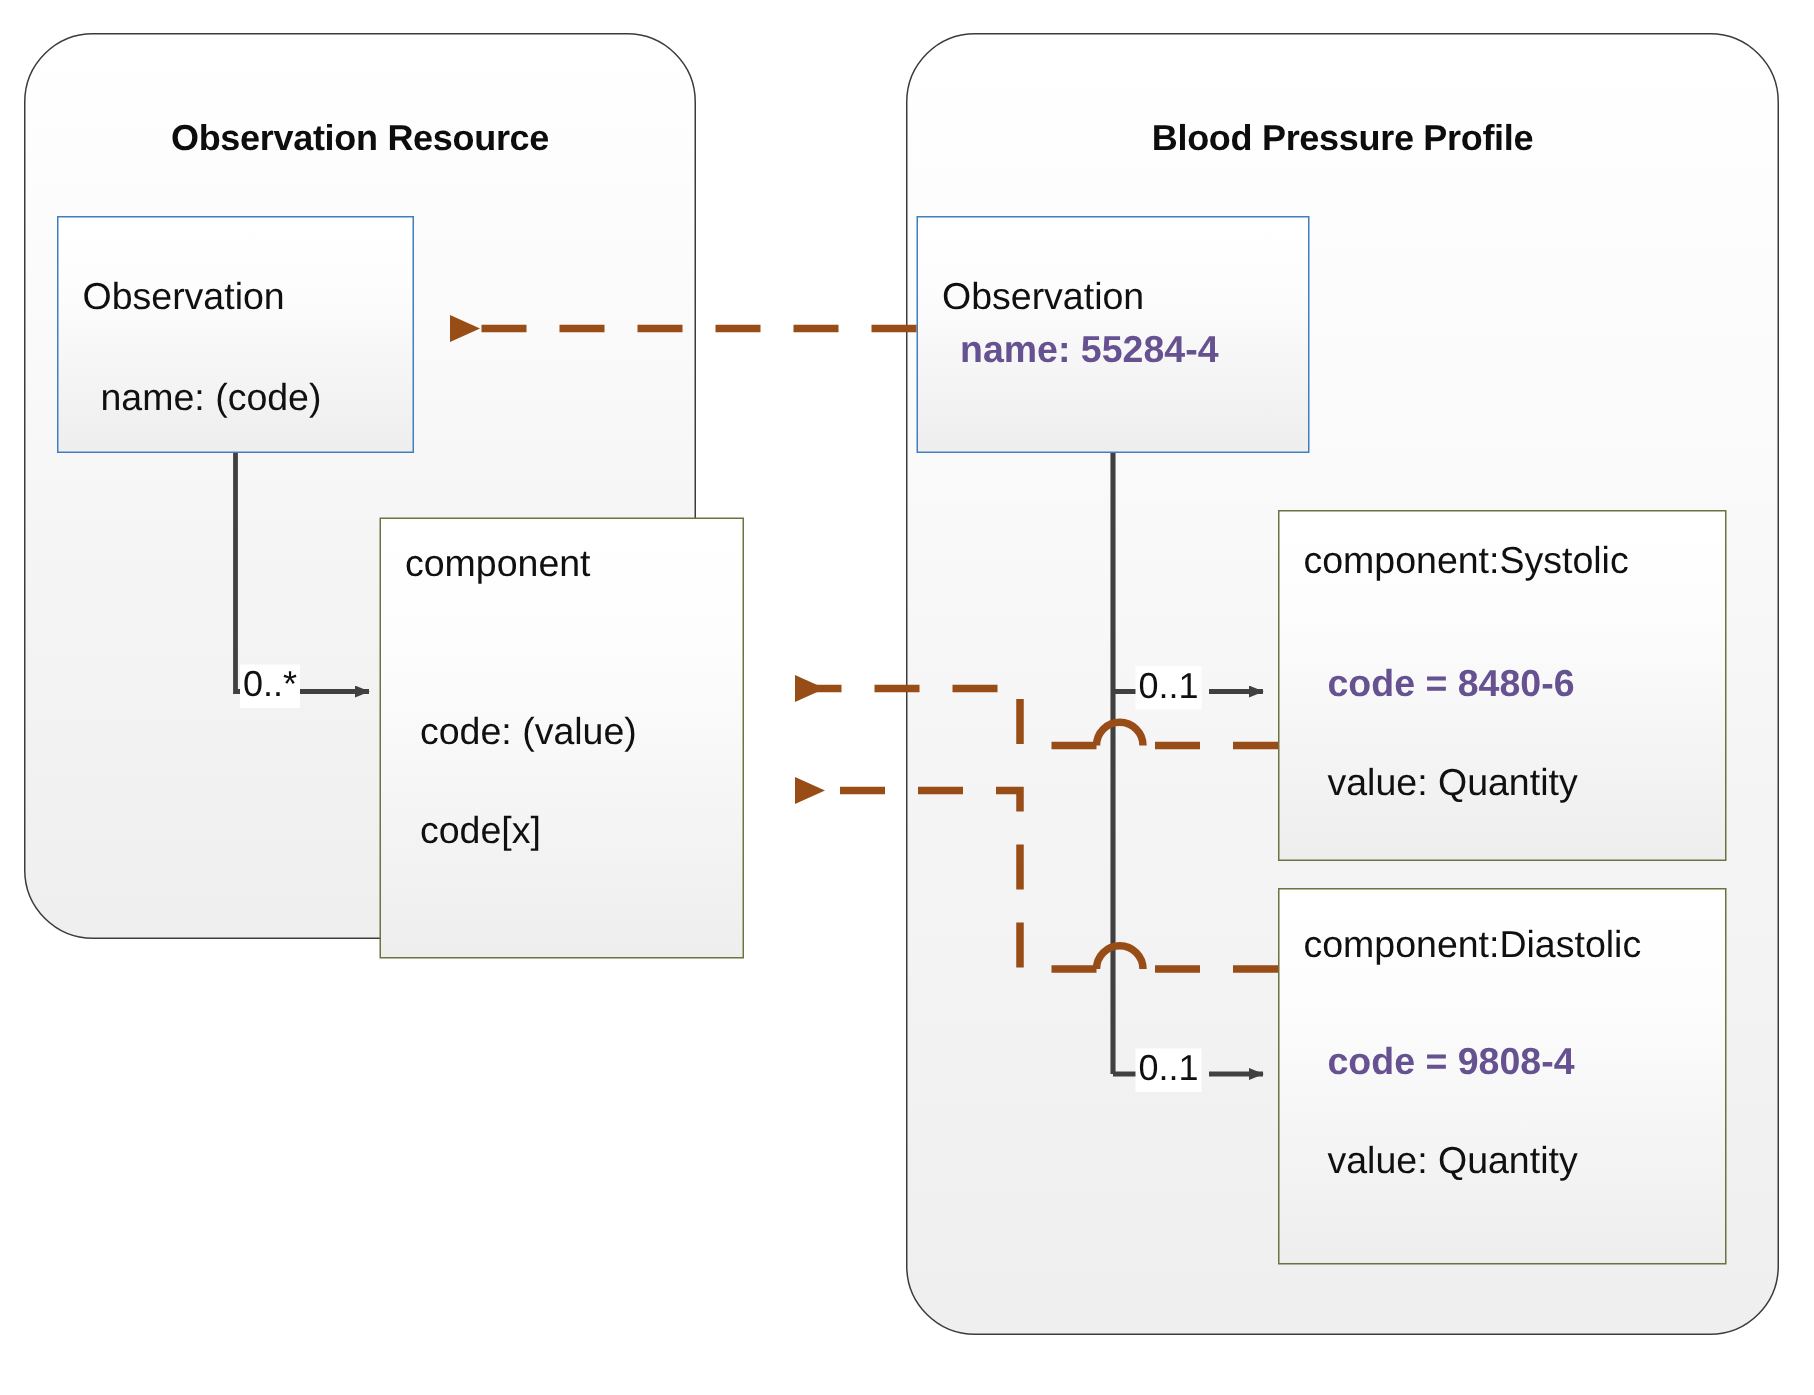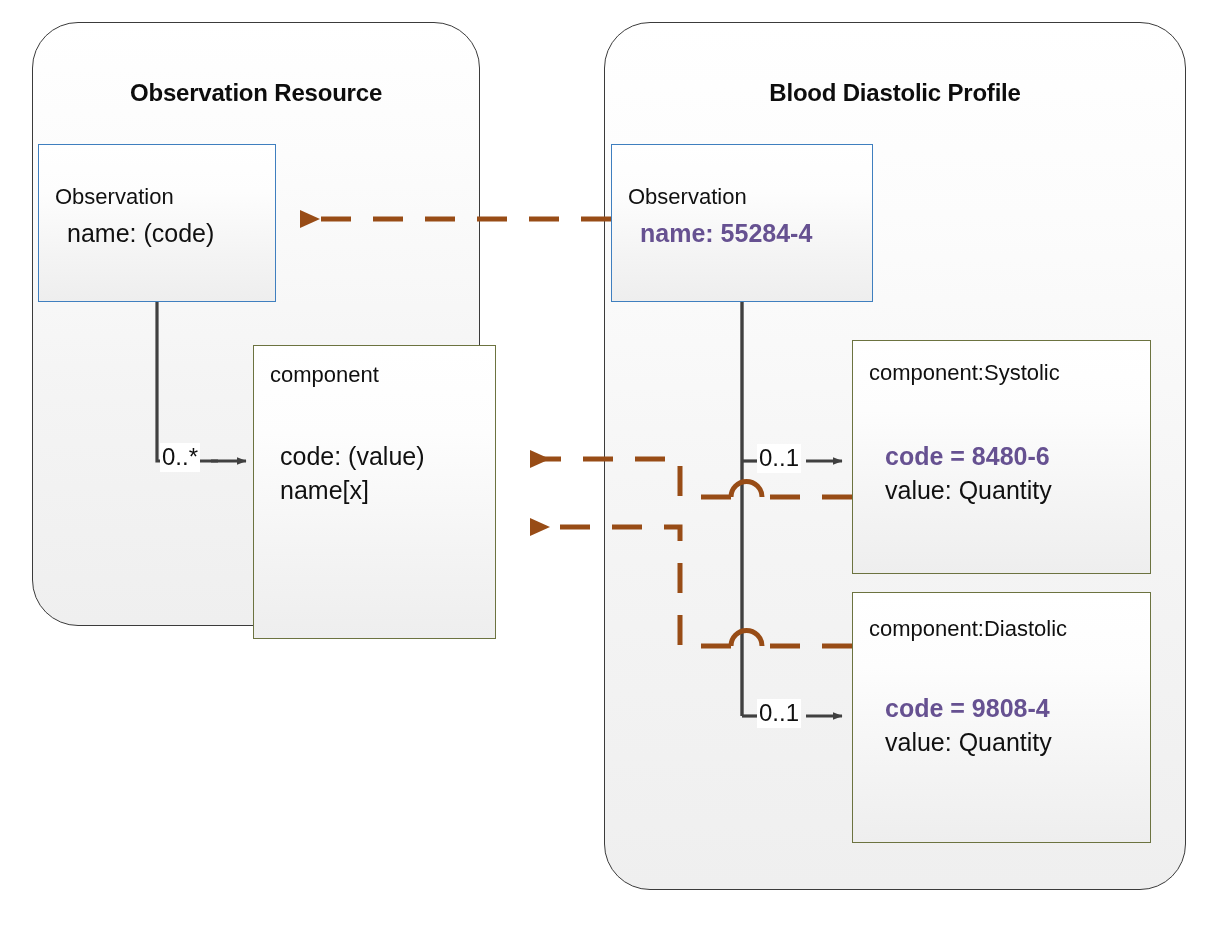--- a/index.html
+++ b/index.html
@@ -57,57 +57,57 @@
     box-sizing: border-box;
     z-index: 2;
     background: linear-gradient(180deg, #ffffff 0%, #fdfdfd 30%, #f3f3f3 75%, #eeeeee 100%);
     overflow: hidden;
   }
   .uml-box.blue   { border: 1.7px solid #3f7fbf; }
   .uml-box.olive  { border: 1.5px solid #6c7340; }
 
   .box-title {
     position: absolute;
-    font-size: 22px;
+    font-size: 25px;
     color: #101010;
     white-space: nowrap;
     line-height: 1.05;
   }
   .box-attrs {
     position: absolute;
     font-size: 25px;
     line-height: 1.36;
     white-space: nowrap;
   }
-  .attr-plain  { color: #101010; display: block; }
+  .attr-plain  { color: #101010; display: block; margin-top: 32px; }
   .attr-accent { color: #665191; display: block; font-weight: bold; }
 
   
   .mult-label {
     position: absolute;
     z-index: 4;
     background: #ffffff;
     font-size: 24px;
     color: #101010;
     line-height: 1;
     padding: 2px 2px 3px 2px;
     white-space: nowrap;
   }
 </style>
 </head>
 <body>
 
 <div id="diagram-root">
 
-  <div class="panel" style="left:16px; top:22px; width:448px; height:604px;margin-left:16px;">
+  <div class="panel" style="left:16px; top:22px; width:448px; height:604px;">
     <div class="panel-title" style="top:56px;">Observation Resource</div>
   </div>
 
   <div class="panel" style="left:604px; top:22px; width:582px; height:868px;">
-    <div class="panel-title" style="top:56px;">Blood Diastolic Profile</div>
+    <div class="panel-title" style="top:56px;">Blood Pressure Profile</div>
   </div>
 
   <svg class="layer-svg connectors" viewBox="0 0 1209 930">
     <defs>
       <marker id="mk-solid-arrow" markerWidth="10" markerHeight="10" refX="9.4" refY="4" orient="auto" markerUnits="userSpaceOnUse">
         <path d="M0,0 L10,4 L0,8 Z" fill="#404040"></path>
       </marker>
       <marker id="mk-dash-arrow" markerWidth="22" markerHeight="20" refX="21" refY="10" orient="auto" markerUnits="userSpaceOnUse">
         <path d="M21,1 L21,19 L1,10 Z" fill="#984c16"></path>
       </marker>
@@ -147,21 +147,21 @@
     <div class="box-title" style="left:16px; top:40px;">Observation</div>
     <div class="box-attrs" style="left:28px; top:71px;">
       <span class="attr-plain">name: (code)</span>
     </div>
   </div>
 
   <div class="uml-box olive" style="left:253px; top:345px; width:243px; height:294px;">
     <div class="box-title" style="left:16px; top:17px;">component</div>
     <div class="box-attrs" style="left:26px; top:93px;">
       <span class="attr-plain">code: (value)</span>
-      <span class="attr-plain">name[x]</span>
+      <span class="attr-plain">code[x]</span>
     </div>
   </div>
 
   <div class="uml-box blue" style="left:611px; top:144px; width:262px; height:158px;">
     <div class="box-title" style="left:16px; top:40px;">Observation</div>
     <div class="box-attrs" style="left:28px; top:71px;">
       <span class="attr-accent">name: 55284-4</span>
     </div>
   </div>
 

